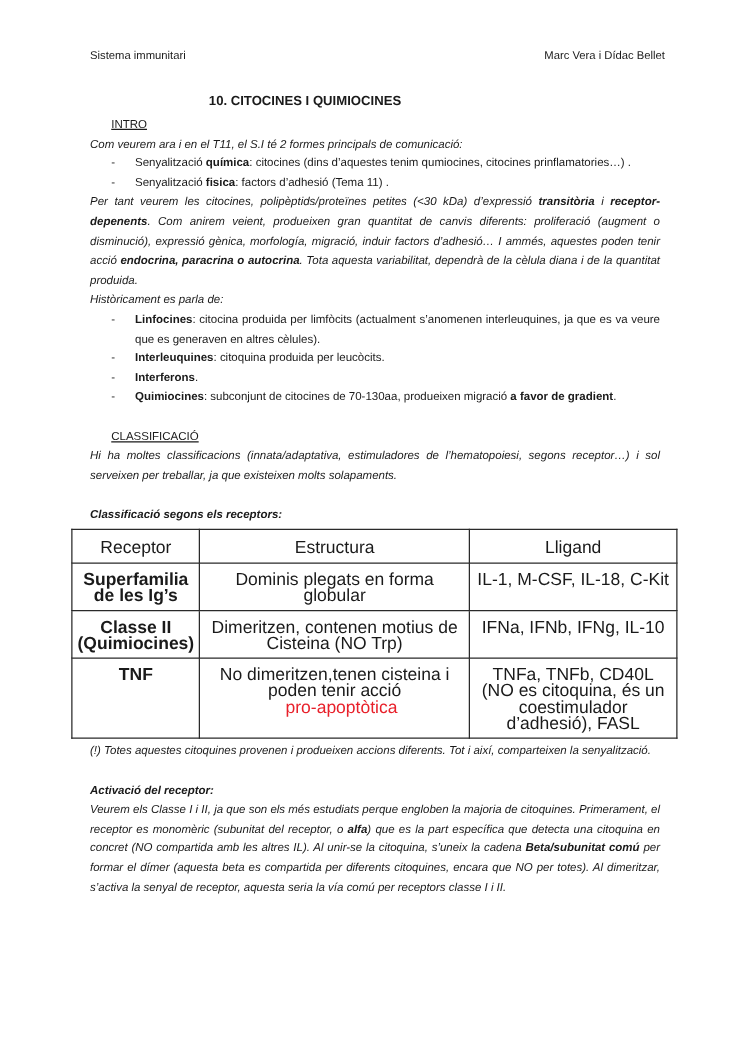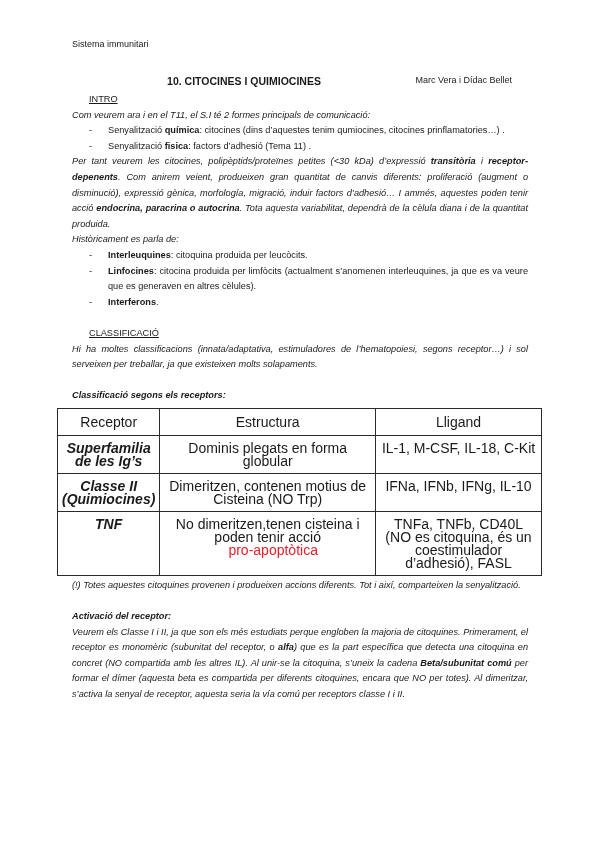--- a/index.html
+++ b/index.html
@@ -3,33 +3,33 @@
 <meta charset="utf-8">
 <style>
   html, body { margin: 0; padding: 0; background: #ffffff; }
   body {
     width: 600px; height: 848px; position: relative; overflow: hidden;
     font-family: "Liberation Sans", sans-serif; color: #1a1a1a;
     font-size: 9.2px; line-height: 15.6px;
   }
   .page { position: absolute; left: 0; top: 0; width: 600px; height: 848px; }
   .hdr-left { position: absolute; left: 72px; top: 37px; font-size: 9px; }
-  .hdr-right { position: absolute; right: 88px; top: 37px; font-size: 9px; margin-top: 36px; }
+  .hdr-right { position: absolute; right: 68px; top: 37px; font-size: 9px; }
   .title { position: absolute; left: 0; width: 488px; top: 74px; text-align: center; font-weight: bold; font-size: 10.5px; }
   .content { position: absolute; left: 72px; width: 456px; top: 92px; }
   .section-h { text-decoration: underline; padding-left: 17px; }
   p { margin: 0; text-align: justify; font-style: italic; }
   b { font-weight: bold; }
   ul.dash { list-style: none; margin: 0; padding: 0; }
   ul.dash li { position: relative; padding-left: 36px; text-align: justify; }
   ul.dash li::before { content: "-"; position: absolute; left: 17px; top: 0; }
   .gap { height: 15.6px; }
   table.rec { border-collapse: collapse; width: 485px; margin-left: -15px; margin-top: 4px; font-size: 14px; line-height: 13px; }
   table.rec td, table.rec th { border: 1.4px solid #2a2a2a; text-align: center; vertical-align: top; padding: 6px 4px 5px; font-weight: normal; }
-  table.rec td.rc { font-weight: bold; font-style: italic; }
+  table.rec td.rc { font-weight: bold; }
   table.rec tr.hdrrow th { padding: 7px 4px 6px; }
   .red { color: #e8202a; padding-left: 11px; }
   .note { margin-top: 2px; }
 </style>
 </head>
 <body>
 
 <div class="page">
   <div class="hdr-left">Sistema immunitari</div>
   <div class="hdr-right">Marc Vera i Dídac Bellet</div>
@@ -40,23 +40,24 @@
 
     <div class="section-h">INTRO</div>
     <p>Com veurem ara i en el T11, el S.I té 2 formes principals de comunicació:</p>
     <ul class="dash">
       <li><span>Senyalització </span><b>química</b><span>: citocines (dins d’aquestes tenim qumiocines, citocines prinflamatories…) .</span></li>
       <li><span>Senyalització </span><b>fisica</b><span>: factors d’adhesió (Tema 11) .</span></li>
     </ul>
     <p><span>Per tant veurem les citocines, polipèptids/proteïnes petites (&lt;30 kDa) d’expressió </span><b>transitòria</b><span> i </span><b>receptor-depenents</b><span>. Com anirem veient, produeixen gran quantitat de canvis diferents: proliferació (augment o disminució), expressió gènica, morfología, migració, induir factors d’adhesió… I ammés, aquestes poden tenir acció </span><b>endocrina, paracrina o autocrina</b><span>. Tota aquesta variabilitat, dependrà de la cèlula diana i de la quantitat produida.</span></p>
     <p>Històricament es parla de:</p>
     <ul class="dash">
+      <li><b>Linfocines</b><span>: citocina produida per limfòcits (actualment s’anomenen interleuquines, ja que es va veure que es generaven en altres cèlules).</span></li>
       <li><b>Interleuquines</b><span>: citoquina produida per leucòcits.</span></li>
-      <li><b>Linfocines</b><span>: citocina produida per limfòcits (actualment s’anomenen interleuquines, ja que es va veure que es generaven en altres cèlules).</span></li>
       <li><b>Interferons</b><span>.</span></li>
+      <li><b>Quimiocines</b><span>: subconjunt de citocines de 70-130aa, produeixen migració </span><b>a favor de gradient</b><span>.</span></li>
     </ul>
 
     <div class="gap"></div>
 
     <div class="section-h">CLASSIFICACIÓ</div>
     <p>Hi ha moltes classificacions (innata/adaptativa, estimuladores de l’hematopoiesi, segons receptor…) i sol serveixen per treballar, ja que existeixen molts solapaments.</p>
     <div class="gap"></div>
     <p><b>Classificació segons els receptors:</b></p>
 
     <table class="rec">

